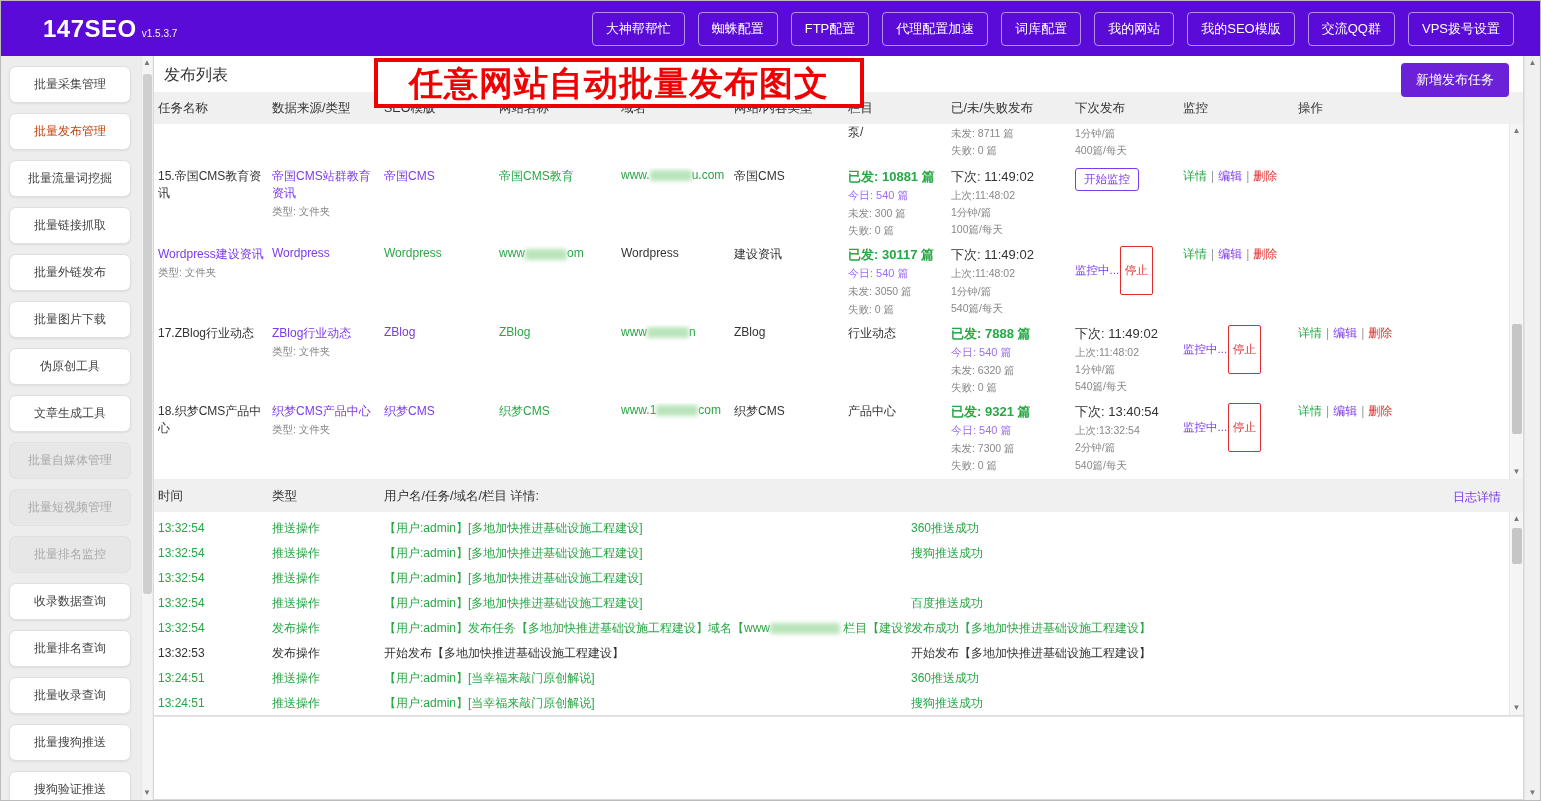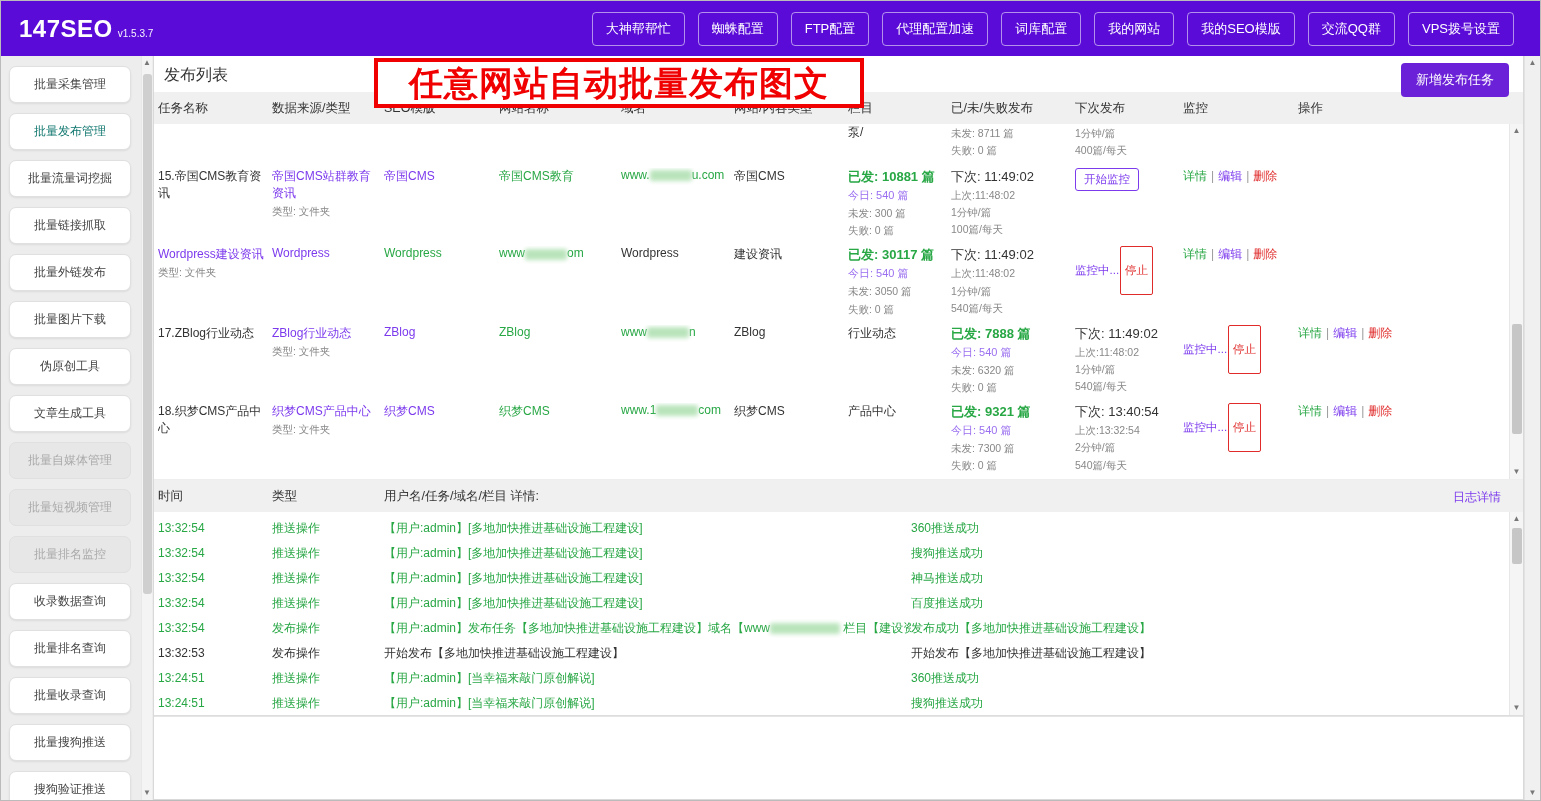--- a/index.html
+++ b/index.html
@@ -2,32 +2,32 @@
 <html><head>
 <meta charset="utf-8">
 <style>
   * { margin:0; padding:0; box-sizing:border-box; }
   html,body { width:1541px; height:801px; font-family:"Liberation Sans","DejaVu Sans",sans-serif; background:#fff; overflow:hidden; }
   .page { width:1541px; height:801px; border:1px solid #bbb; display:flex; flex-direction:column; }
 
   
   .navbar { height:55px; background:#5a0bd8; display:flex; align-items:center; padding:0 18px; flex:0 0 auto; }
   .logo { color:#fff; display:flex; align-items:baseline; gap:5px; }
-  .logo .brand { font-size:24px; font-weight:bold; letter-spacing:0.5px; }
+  .logo .brand { font-size:24px; font-weight:bold; letter-spacing:0.5px;margin-left:24px; }
   .logo .ver { font-size:10px; opacity:0.95; }
   .navmenu { margin-left:auto; display:flex; gap:13px; align-items:center; padding-right:8px; }
   .navbtn { color:#fff; font-size:13px; border:1px solid rgba(255,255,255,0.55); border-radius:4px; padding:7px 13px; cursor:pointer; white-space:nowrap; background:transparent; }
 
   
   .bodyrow { flex:1; display:flex; background:#ededed; min-height:0; }
 
   
   .sidebar { width:152px; position:relative; padding:10px 14px 0 8px; overflow:hidden; }
   .sbtn { width:122px; background:#fff; border:1px solid #e0e0e0; border-radius:7px; box-shadow:0 1px 2px rgba(0,0,0,0.08); color:#444; font-size:12px; text-align:center; padding:9px 2px; margin:0 0 10px 0; cursor:pointer; white-space:nowrap; }
-  .sbtn.active { color:#0f766e; }
+  .sbtn.active { color:#c2410c; }
   .sbtn.disabled { background:#e7e7e7; color:#aaa; border-color:#e0e0e0; box-shadow:none; cursor:default; }
   .sb-scroll { position:absolute; right:1px; top:0; bottom:0; width:11px; background:#f4f4f4; border-left:1px solid #e8e8e8; }
   .sb-scroll .thumb { position:absolute; left:1px; width:9px; border-radius:3px; background:#cfcfcf; }
   .arr { font-size:8px; color:#777; text-align:center; line-height:14px; height:14px; cursor:pointer; user-select:none; }
   .arr.bottom { position:absolute; bottom:0; left:0; right:0; }
 
   
   .main { flex:1; background:#fff; border:1px solid #d9d9d9; border-top:none; position:relative; display:flex; flex-direction:column; min-width:0; }
   .page-strip { width:16px; background:#f0f0f0; position:relative; border-left:1px solid #e2e2e2; }
 
@@ -299,21 +299,20 @@
             <div class="lrow lgrid green">
               <div>13:32:54</div>
               <div>推送操作</div>
               <div><span>【用户:admin】[多地加快推进基础设施工程建设]</span></div>
               <div>搜狗推送成功</div>
             </div>
             <div class="lrow lgrid green">
               <div>13:32:54</div>
               <div>推送操作</div>
               <div><span>【用户:admin】[多地加快推进基础设施工程建设]</span></div>
-              <div>神马推送成功</div>
             </div>
             <div class="lrow lgrid green">
               <div>13:32:54</div>
               <div>推送操作</div>
               <div><span>【用户:admin】[多地加快推进基础设施工程建设]</span></div>
               <div>百度推送成功</div>
             </div>
             <div class="lrow lgrid green">
               <div>13:32:54</div>
               <div>发布操作</div>

